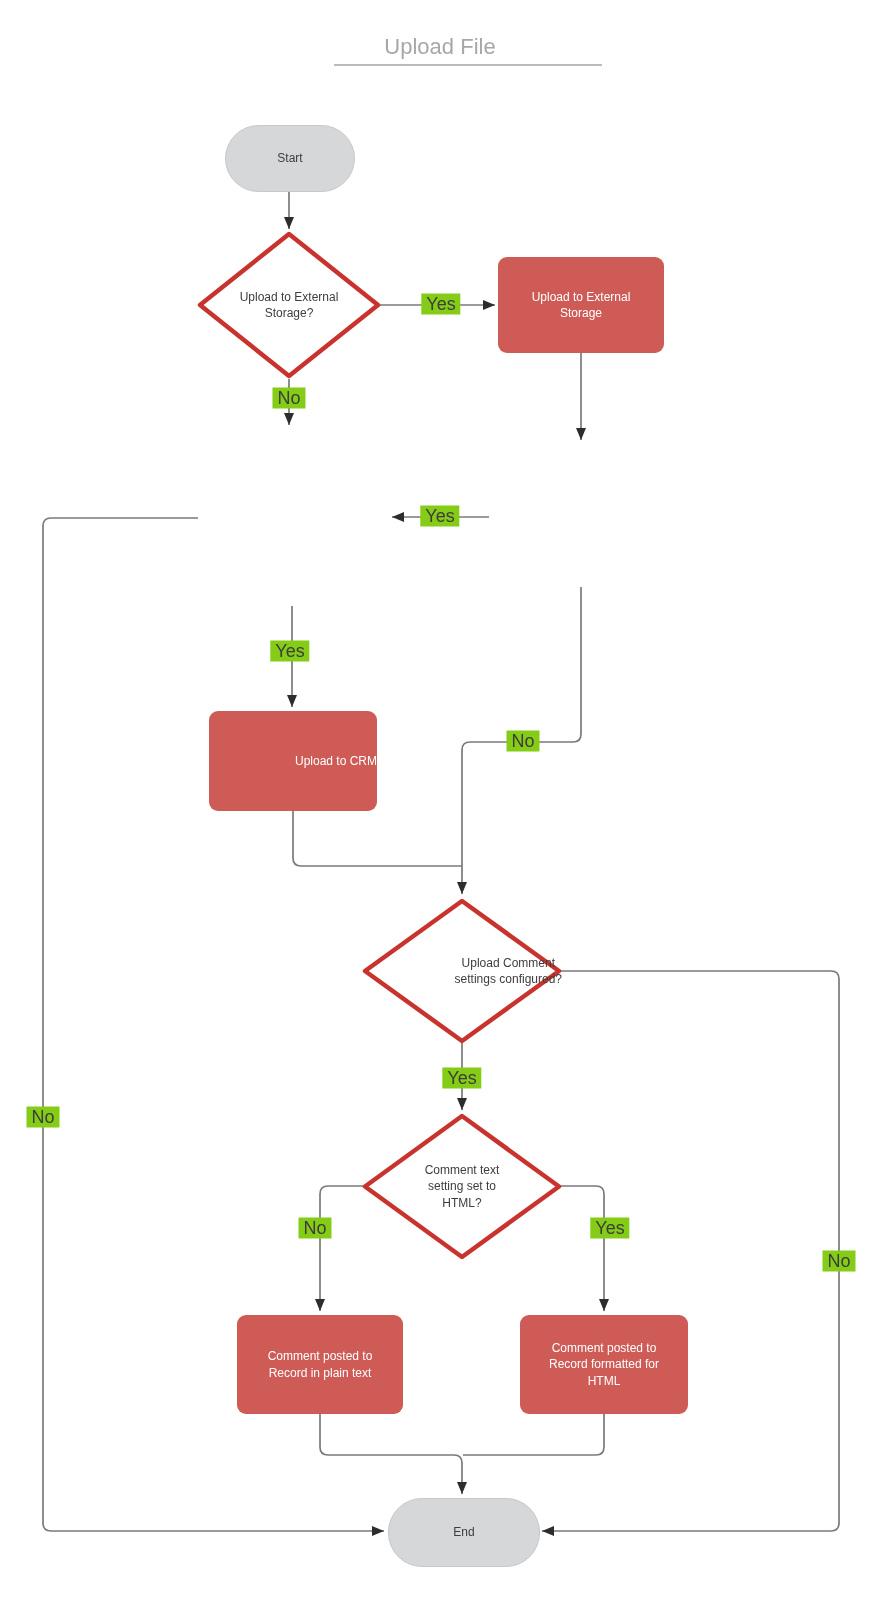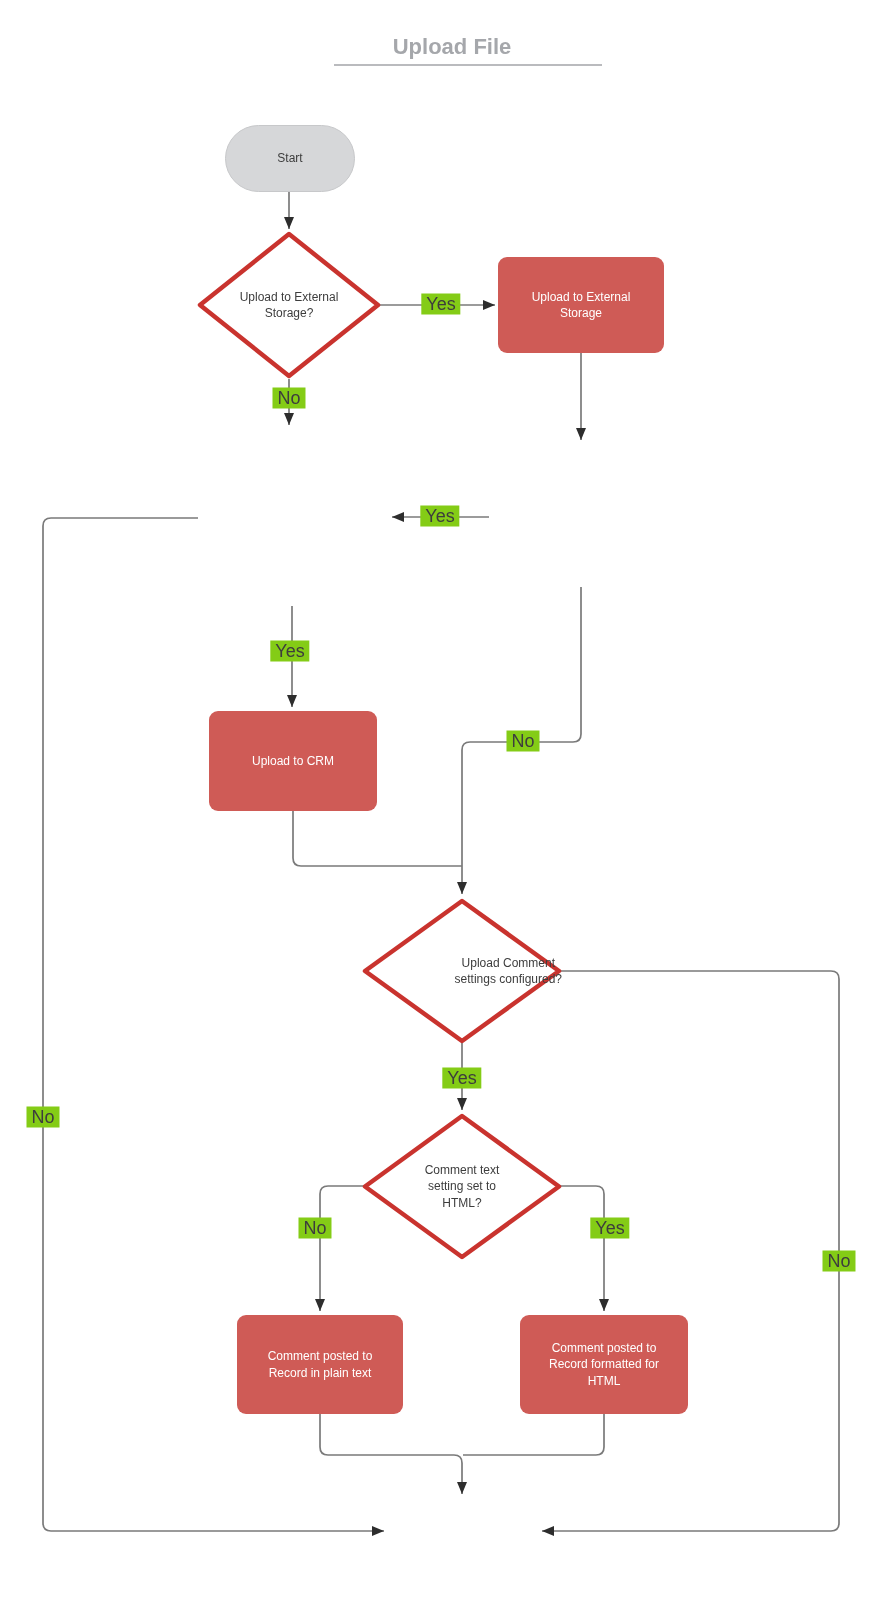--- a/index.html
+++ b/index.html
@@ -1,22 +1,22 @@
 <!DOCTYPE html>
 <html style="--process_fill: #cf5b56; --process_text: #ffffff; --decision_fill: #ffffff; --decision_stroke: #c9332e; --decision_text: #3d3d3d; --terminator_fill: #d6d7d9; --terminator_stroke: #c7c8ca; --terminator_text: #3d3d3d; --edge_color: #7a7a7a; --arrow_color: #2d2d2d; --label_text: #3d3d3d; --title_color: #a5a7ab; --title_rule: #babbbe;"><head>
 <meta charset="utf-8">
 <style>
   html,body{margin:0;padding:0;background:#ffffff;}
   .canvas{
     position:relative;width:883px;height:1600px;background:#ffffff;
     font-family:"Liberation Sans",sans-serif;overflow:hidden;
   }
   .diagram-title{
-    position:absolute;left:452px;top:34px;transform:translateX(-50%);
-    font-size:22px;font-weight:bold;color:var(--title_color);white-space:nowrap;
+    position:absolute;left:440px;top:34px;transform:translateX(-50%);
+    font-size:22px;font-weight:normal;color:var(--title_color);white-space:nowrap;
   }
   .title-rule{
     position:absolute;left:334px;top:64px;width:268px;height:0;
     border-top:2px solid var(--title_rule);
   }
   .edges{position:absolute;left:0;top:0;width:883px;height:1600px;z-index:0;}
   .edge{fill:none;stroke:var(--edge_color);stroke-width:1.7px;}
   .arrowhead{fill:var(--arrow_color);}
   .node{
     position:absolute;display:flex;align-items:center;justify-content:center;
@@ -90,21 +90,21 @@
 Storage?</div>
   </div>
 
   <div class="node process" style="left:498px;top:257px;width:166px;height:96px;">
     <div class="label">Upload to External
 Storage</div>
   </div>
 
 
 
-  <div class="node process" style="left:209px;top:711px;width:168px;height:100px;">
+  <div class="node process" style="left:209px;top:711px;width:168px;height:100px;justify-content:flex-end;">
     <div class="label">Upload to CRM</div>
   </div>
 
   <div class="node decision" style="left:362px;top:898px;width:200px;height:146px;justify-content:flex-end;">
     <svg class="shape-svg" viewBox="0 0 200 146">
       <polygon points="100,3 197,73 100,143 3,73"></polygon>
     </svg>
     <div class="label">Upload Comment
 settings configured?</div>
   </div>
@@ -122,20 +122,23 @@
     <div class="label">Comment posted to
 Record in plain text</div>
   </div>
 
   <div class="node process" style="left:520px;top:1315px;width:168px;height:99px;">
     <div class="label">Comment posted to
 Record formatted for
 HTML</div>
   </div>
 
+  <div class="node terminator" style="left:388px;top:1498px;width:150px;height:67px;">
+    <div class="label">End</div>
+  </div>
 
   <div class="edge-label" style="left:441px;top:304px;">Yes</div>
   <div class="edge-label" style="left:289px;top:398px;">No</div>
   <div class="edge-label" style="left:440px;top:516px;">Yes</div>
   <div class="edge-label" style="left:290px;top:651px;">Yes</div>
   <div class="edge-label" style="left:523px;top:741px;">No</div>
   <div class="edge-label" style="left:462px;top:1078px;">Yes</div>
   <div class="edge-label" style="left:315px;top:1228px;">No</div>
   <div class="edge-label" style="left:610px;top:1228px;">Yes</div>
   <div class="edge-label" style="left:43px;top:1117px;">No</div>

